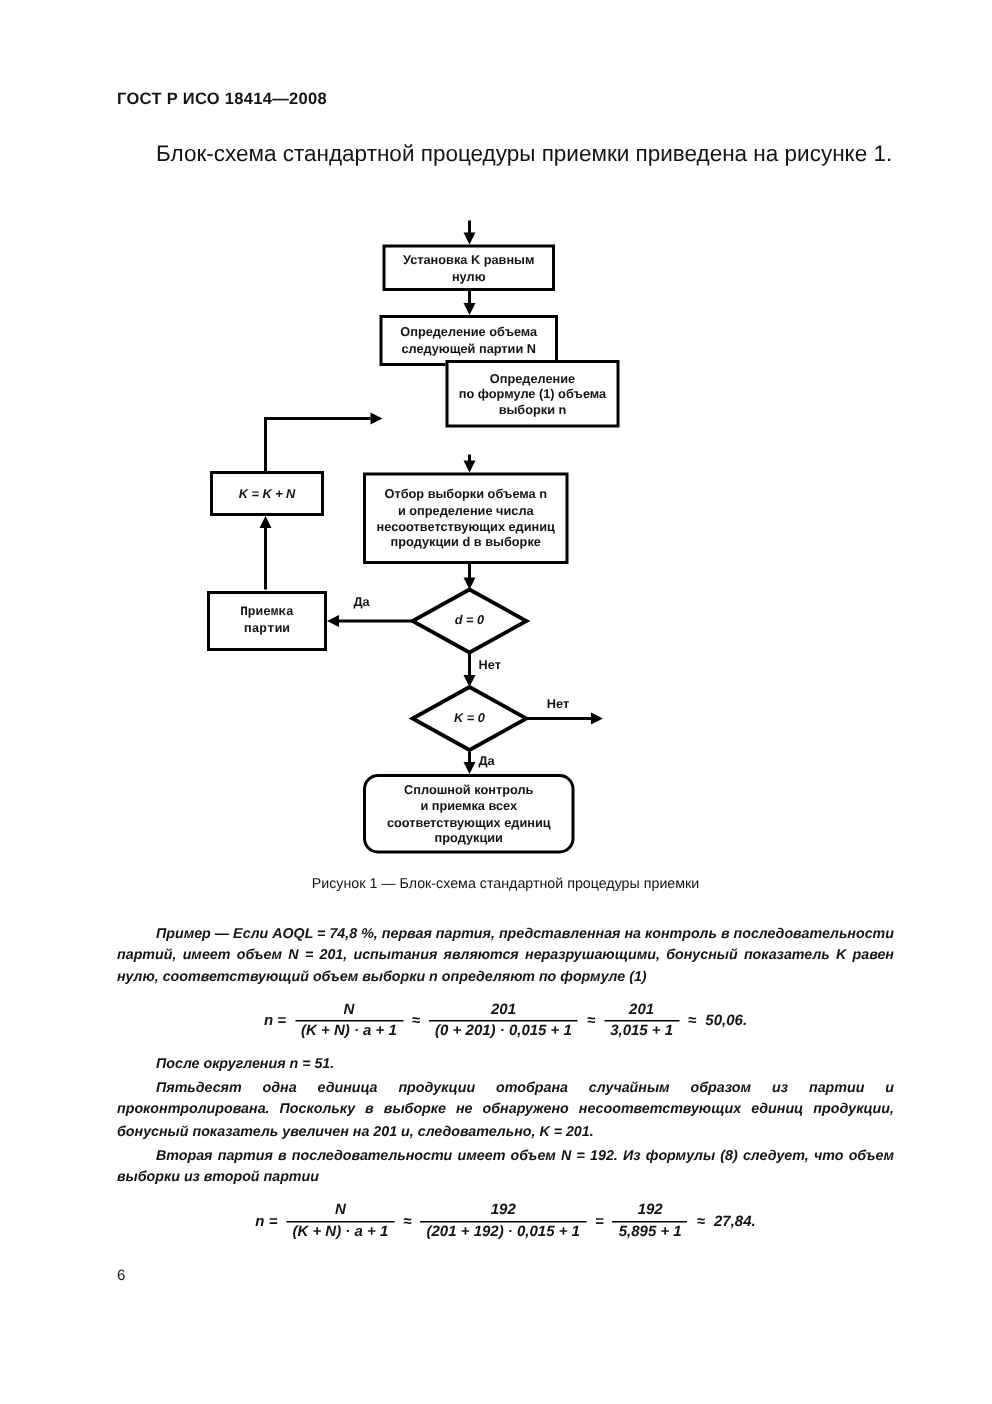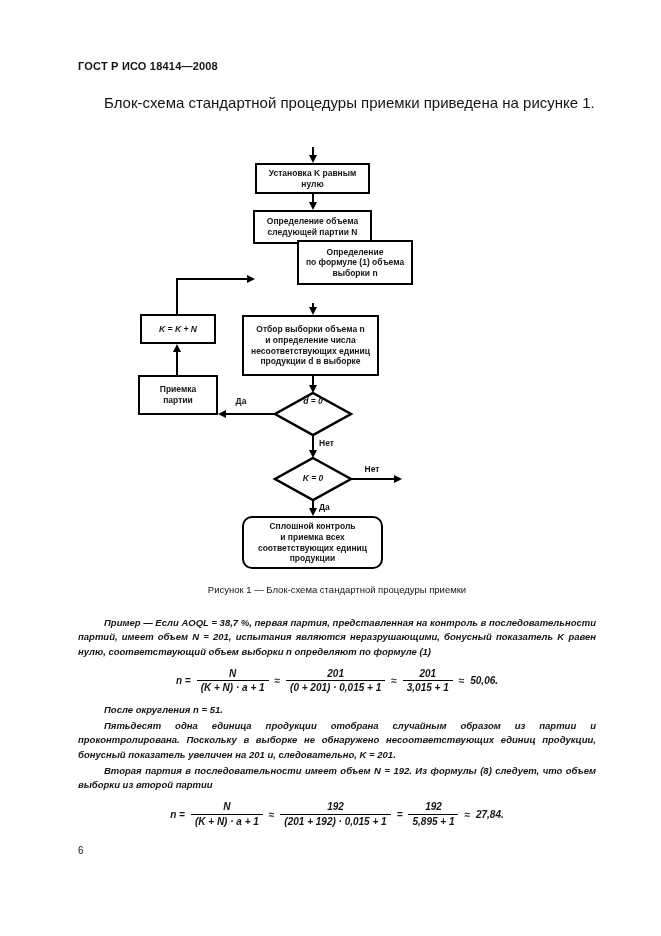--- a/index.html
+++ b/index.html
@@ -105,42 +105,42 @@
 по формуле (1) объема
 выборки n</div>
 
   <div class="fc-box" style="left:242px;top:315px;width:137px;height:61px;">Отбор выборки объема n
 и определение числа
 несоответствующих единиц
 продукции d в выборке</div>
 
   <div class="fc-box fc-var" style="left:140px;top:314px;width:76px;height:30px;">K = K + N</div>
 
-  <div class="fc-box" style="left:138px;top:375px;width:80px;height:40px;">Приемка
+  <div class="fc-box" style="left:138px;top:394px;width:80px;height:40px;font-family:Liberation Mono, monospace;">Приемка
 партии</div>
 
-  <div class="diamond-label" style="left:285px;top:396px;width:56px;">d = 0</div>
+  <div class="diamond-label" style="left:285px;top:408px;width:56px;">d = 0</div>
 
   <div class="diamond-label" style="left:285px;top:473px;width:56px;">K = 0</div>
 
   <div class="fc-label" style="left:226px;top:396px;width:30px;">Да</div>
   <div class="fc-label" style="left:319px;top:438px;width:30px;text-align:left;">Нет</div>
   <div class="fc-label" style="left:356px;top:464px;width:32px;">Нет</div>
   <div class="fc-label" style="left:319px;top:502px;width:26px;text-align:left;">Да</div>
 
 
   <div class="fc-box" style="left:242px;top:516px;width:141px;height:53px;border-radius:10px;">Сплошной контроль
 и приемка всех
 соответствующих единиц
 продукции</div>
 
   <div class="fig-caption">Рисунок 1 — Блок-схема стандартной процедуры приемки</div>
 
   <div class="example">
-    <p>Пример — Если AOQL = 38,7 %, первая партия, представленная на контроль в последовательности партий, имеет объем N = 201, испытания являются неразрушающими, бонусный показатель K равен нулю, соответствующий объем выборки n определяют по формуле (1)</p>
+    <p>Пример — Если AOQL = 74,8 %, первая партия, представленная на контроль в последовательности партий, имеет объем N = 201, испытания являются неразрушающими, бонусный показатель K равен нулю, соответствующий объем выборки n определяют по формуле (1)</p>
 
     <div class="formula">
       <span>n =</span>
       <span class="frac">
         <span class="num">N</span>
         <span class="den">(K + N) · a + 1</span>
       </span>
       <span>≈</span>
       <span class="frac">
         <span class="num">201</span>

